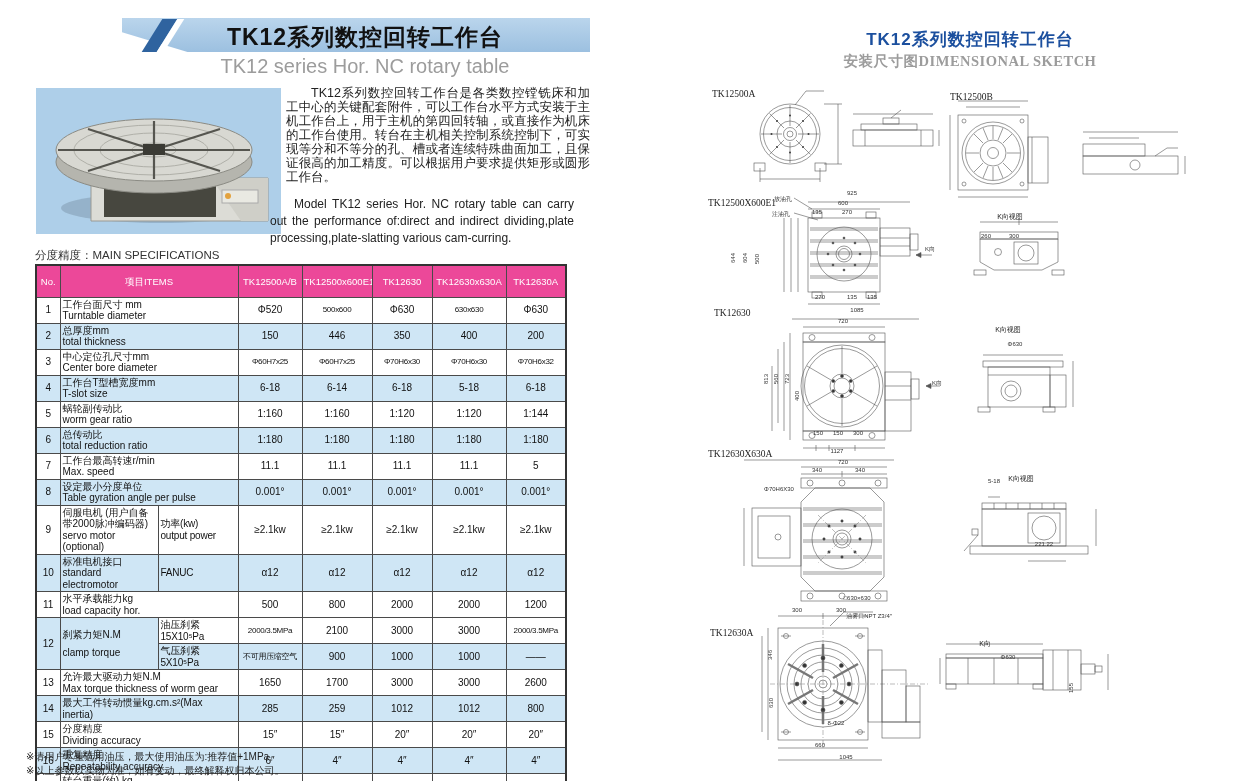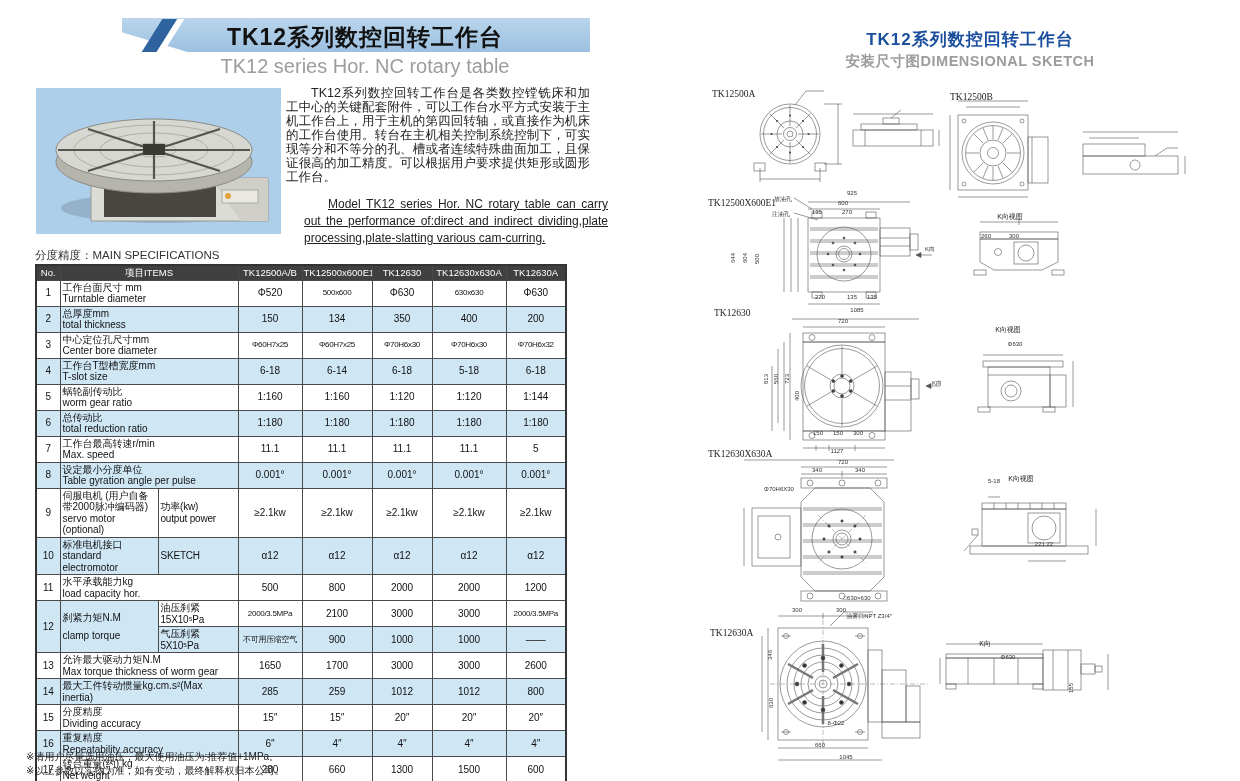--- a/index.html
+++ b/index.html
@@ -16,48 +16,48 @@
     background:#fff; transform:skewX(-32deg); }
   .banner-title { position:absolute; left:140px; top:22px; width:450px; text-align:center;
     font-size:23px; font-weight:bold; color:#111; letter-spacing:1px; }
   .left-subtitle { position:absolute; left:140px; top:55px; width:450px; text-align:center;
     font-size:20px; color:#9c9c9c; }
 
   .photo-box { position:absolute; left:36px; top:88px; width:245px; height:146px; }
 
   .desc-cn { position:absolute; left:286px; top:86px; width:304px; height:108px;
     font-size:12.5px; line-height:14px; color:#222; text-align:justify; text-indent:2em; }
-  .desc-en { position:absolute; left:304px; top:196px; width:304px;
-    font-size:12px; line-height:17px; color:#222; text-align:justify; text-indent:2em;text-decoration:underline; }
+  .desc-en { position:absolute; left:270px; top:196px; width:304px;
+    font-size:12px; line-height:17px; color:#222; text-align:justify; text-indent:2em; }
 
   .spec-caption { position:absolute; left:35px; top:248px; font-size:11.5px; color:#333; }
 
   table.spec { position:absolute; left:35px; top:264px; border-collapse:collapse;
     table-layout:fixed; width:530px; }
   table.spec td, table.spec th { border:1px solid #4a4a4a; font-size:10px; color:#111;
     padding:1px 2px; line-height:11.5px; overflow:hidden; }
   table.spec { border:2px solid #333; }
-  table.spec th { background:#404040; color:#fff; font-weight:normal; font-size:9.5px;
-    height:15px; padding:0 1px; }
+  table.spec th { background:#ec4899; color:#fff; font-weight:normal; font-size:9.5px;
+    height:32px; padding:0 1px; }
   td.no { text-align:center; }
   td.val { text-align:center; }
   td.val.small { font-size:8px; letter-spacing:-.3px; }
   td.lbl { text-align:left; padding-left:4px; white-space:pre-line; }
   td.sub { text-align:left; padding-left:3px; font-size:8.5px; letter-spacing:-.2px; white-space:pre-line; }
   tr.shade td { background:#cfe6f5; }
   td.forceshade { background:#cfe6f5; }
   td.forcewhite { background:#fff; }
 
   .footnote { position:absolute; left:26px; font-size:10px; color:#222; }
 
   
   .right-title { position:absolute; left:700px; top:28px; width:540px; text-align:center;
     font-size:17px; font-weight:bold; color:#1b4f9e; letter-spacing:1px; }
   .right-subtitle { position:absolute; left:700px; top:52px; width:540px; text-align:center;
-    font-size:14.5px; font-weight:bold; color:#9c9c9c; letter-spacing:.5px; }
+    font-size:14.5px; font-weight:bold; color:#9c9c9c; letter-spacing:.5px;font-family:Liberation Serif, serif; }
 
   #right-pane { position:absolute; left:0; top:0; width:1240px; height:781px; pointer-events:none; }
   .drawing { position:absolute; }
   .drawing svg { display:block; }
   .dwg-label { position:absolute; font-size:9.5px; color:#222; font-family:"Liberation Serif","DejaVu Serif",serif; white-space:nowrap; }
   .view-label { position:absolute; font-size:7px; color:#222; white-space:nowrap; transform:translate(-50%,-50%); }
   .anno { position:absolute; font-size:6px; color:#333; white-space:nowrap;
     transform:translate(-50%,-50%); }
   .anno.rot { transform:translate(-50%,-50%) rotate(-90deg); }
 
@@ -140,21 +140,21 @@
           <td class="val small">500x600</td>
           <td class="val">Φ630</td>
           <td class="val small">630x630</td>
           <td class="val">Φ630</td>
         </tr>
         <tr class="shade" style="height: 25px;">
           <td class="no">2</td>
           <td class="lbl" colspan="2">总厚度mm
 total thickness</td>
           <td class="val">150</td>
-          <td class="val">134</td>
+          <td class="val">446</td>
           <td class="val">350</td>
           <td class="val">400</td>
           <td class="val">200</td>
         </tr>
         <tr style="height: 26px;">
           <td class="no">3</td>
           <td class="lbl" colspan="2">中心定位孔尺寸mm
 Center bore diameter</td>
           <td class="val small">Φ60H7x25</td>
           <td class="val small">Φ60H7x25</td>
@@ -222,21 +222,21 @@
           <td class="val">≥2.1kw</td>
           <td class="val">≥2.1kw</td>
           <td class="val">≥2.1kw</td>
           <td class="val">≥2.1kw</td>
           <td class="val">≥2.1kw</td>
         </tr>
         <tr class="shade" style="height: 27px;">
           <td class="no">10</td>
           <td class="lbl">标准电机接口
 standard electromotor</td>
-          <td class="sub">SKETCH</td>
+          <td class="sub">FANUC</td>
           <td class="val">α12</td>
           <td class="val">α12</td>
           <td class="val">α12</td>
           <td class="val">α12</td>
           <td class="val">α12</td>
         </tr>
         <tr style="height: 25px;">
           <td class="no">11</td>
           <td class="lbl" colspan="2">水平承载能力kg
 load capacity hor.</td>

